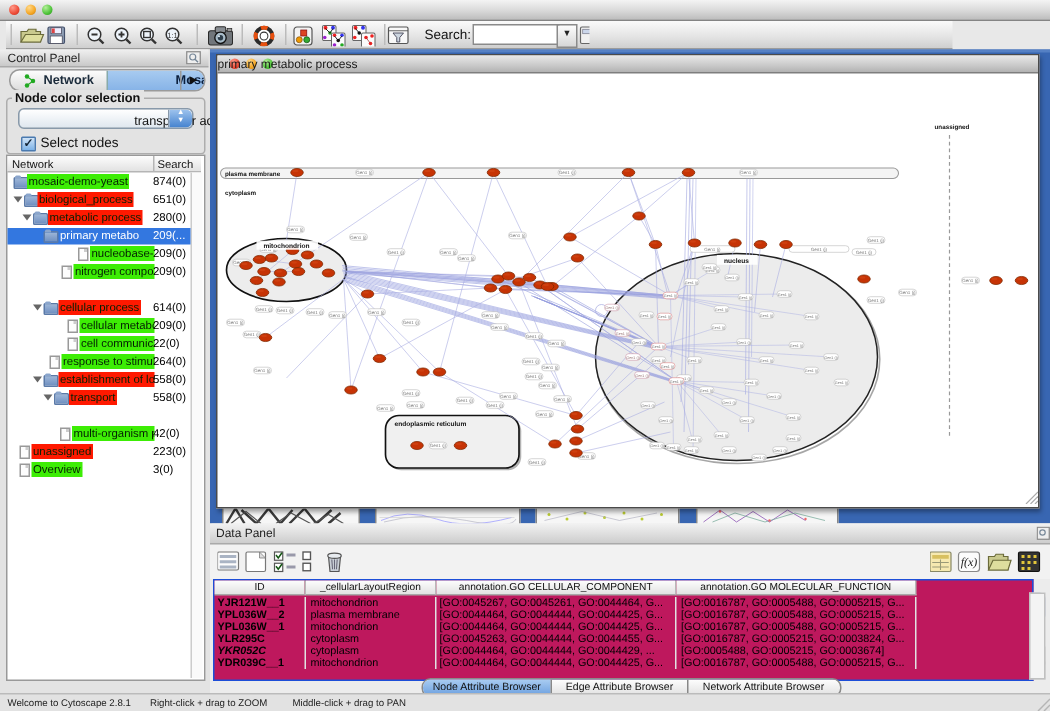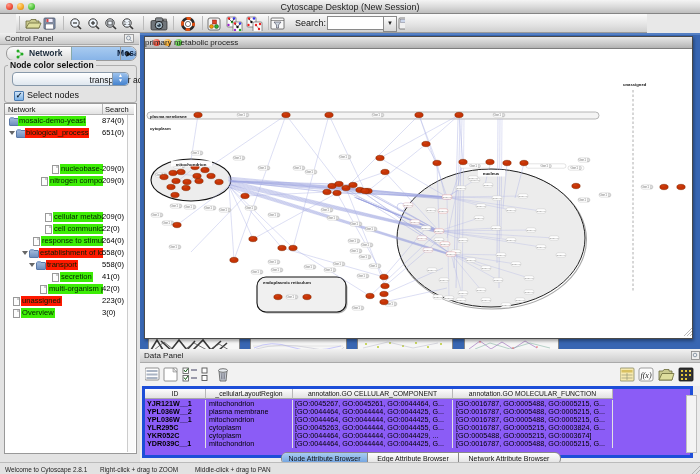--- a/index.html
+++ b/index.html
@@ -6,21 +6,21 @@
 body{width:700px;height:474px;position:relative;overflow:hidden;
   font-family:"Liberation Sans",sans-serif;background:#e8e8e8;}
 .abs{position:absolute;}
 
 #titlebar{left:0;top:0;width:700px;height:13px;
   background:linear-gradient(#f4f4f4,#d9d9d9 55%,#bdbdbd);
   border-bottom:1px solid #848484;}
 #titlebar .tl{width:7px;height:7px;border-radius:50%;top:3px;}
 #title-text{width:700px;top:2px;text-align:center;font-size:9px;color:#222;}
 
-#toolbar{left:16px;top:14px;width:631px;height:18px;
+#toolbar{left:4px;top:14px;width:631px;height:18px;
   background:linear-gradient(#fbfbfb,#e3e3e3 60%,#cfcfcf);
   border-bottom:1px solid #9b9b9b;}
 .tsep{top:2px;width:1px;height:14px;background:#bbb;}
 #search-lab{left:279px;top:4px;font-size:9px;color:#111;}
 #search-box{left:311px;top:2px;width:56px;height:12px;background:#fff;border:1px solid #8a8a8a;}
 #search-arrow{left:367px;top:2px;width:12px;height:14px;background:linear-gradient(#fdfdfd,#d6d6d6);border:1px solid #8a8a8a;font-size:6px;text-align:center;line-height:13px;color:#222;}
 
 #cpanel{left:0;top:33px;width:140px;height:429px;background:#e3e3e3;border-right:1px solid #9a9a9a;}
 #cp-head{left:0;top:0;width:139px;height:11px;background:linear-gradient(#f0f0f0,#c9c9c9);border-bottom:1px solid #aaa;}
 #cp-head span{position:absolute;left:5px;top:1px;font-size:8px;color:#222;}
@@ -62,21 +62,20 @@
 #nw-text{width:547px;top:1px;text-align:left;font-size:8px;color:#1a1a1a;}
 .tl{position:absolute;}
 </style>
 </head>
 <body>
 
 <div class="abs" id="titlebar">
  <div class="abs tl" style="left:6px;background:radial-gradient(circle at 35% 30%,#ff9a8a,#ee4b36 60%,#b33022);"></div>
  <div class="abs tl" style="left:17px;background:radial-gradient(circle at 35% 30%,#ffd98a,#f5a623 60%,#b8771a);"></div>
  <div class="abs tl" style="left:28px;background:radial-gradient(circle at 35% 30%,#b4f09a,#4ec339 60%,#2f8c22);"></div>
- <div class="abs" id="title-text">Cytoscape Desktop (New Session)</div>
 </div>
 
 <div class="abs" id="toolbar">
  <div class="abs tsep" style="left:3px"></div>
  <div class="abs tsep" style="left:47px"></div>
  <div class="abs tsep" style="left:127px"></div>
  <div class="abs tsep" style="left:157px"></div>
  <div class="abs tsep" style="left:186px"></div>
  <div class="abs tsep" style="left:252px"></div>
  <svg class="abs" style="left:9px;top:2px" width="380" height="15" viewBox="0 0 380 15">
@@ -232,29 +231,48 @@
         <span class="fold" style="left:4px"></span>
         <span class="lbl bgG" style="left:13px;max-width:83px">mosaic-demo-yeast</span>
         <span class="num">874(0)</span>
       </div>
   <div class="trow" style="top:23px">
         <span class="tri" style="left:4px"></span>
         <span class="fold" style="left:11px"></span>
         <span class="lbl bgR" style="left:20px;max-width:76px">biological_process</span>
         <span class="num">651(0)</span>
       </div>
+  <div class="trow" style="top:35px">
+        <span class="tri" style="left:10px"></span>
+        <span class="fold" style="left:17px"></span>
+        <span class="lbl bgR" style="left:27px;max-width:69px">metabolic process</span>
+        <span class="num">280(0)</span>
+      </div>
+  <div class="trow" style="top:47px">
+        <span class="tri" style="left:16px"></span>
+        <span style="position:absolute;left:0;top:0.5px;right:0;bottom:0.5px;background:#3377e0;"></span>
+        <span class="fold" style="left:24px"></span>
+        <span class="lbl" style="left:34px;color:#fff;max-width:62px">primary metabo</span>
+        <span class="num" style="color:#fff">209(...</span>
+      </div>
   <div class="trow" style="top:59px">
         <span class="file" style="left:47px"></span>
         <span class="lbl bgG" style="left:55px;max-width:41px">nucleobase-</span>
         <span class="num">209(0)</span>
       </div>
   <div class="trow" style="top:71px">
         <span class="file" style="left:36px"></span>
         <span class="lbl bgG" style="left:44px;max-width:52px">nitrogen compo</span>
         <span class="num">209(0)</span>
+      </div>
+  <div class="trow" style="top:95px">
+        <span class="tri" style="left:17px"></span>
+        <span class="fold" style="left:24px"></span>
+        <span class="lbl bgR" style="left:34px;max-width:62px">cellular process</span>
+        <span class="num">614(0)</span>
       </div>
   <div class="trow" style="top:107px">
         <span class="file" style="left:40px"></span>
         <span class="lbl bgG" style="left:48px;max-width:48px">cellular metabo</span>
         <span class="num">209(0)</span>
       </div>
   <div class="trow" style="top:119px">
         <span class="file" style="left:40px"></span>
         <span class="lbl bgG" style="left:48px;max-width:48px">cell communicat</span>
         <span class="num">22(0)</span>
@@ -268,25 +286,20 @@
         <span class="tri" style="left:17px"></span>
         <span class="fold" style="left:24px"></span>
         <span class="lbl bgR" style="left:34px;max-width:62px">establishment of lo</span>
         <span class="num">558(0)</span>
       </div>
   <div class="trow" style="top:155px">
         <span class="tri" style="left:24px"></span>
         <span class="fold" style="left:31px"></span>
         <span class="lbl bgR" style="left:41px;max-width:55px">transport</span>
         <span class="num">558(0)</span>
-      </div>
-  <div class="trow" style="top:167px">
-        <span class="file" style="left:47px"></span>
-        <span class="lbl bgG" style="left:55px;max-width:41px">secretion</span>
-        <span class="num">41(0)</span>
       </div>
   <div class="trow" style="top:179px">
         <span class="file" style="left:35px"></span>
         <span class="lbl bgG" style="left:43px;max-width:53px">multi-organism pro</span>
         <span class="num">42(0)</span>
       </div>
   <div class="trow" style="top:191px">
         <span class="file" style="left:8px"></span>
         <span class="lbl bgR" style="left:16px;max-width:80px">unassigned</span>
         <span class="num">223(0)</span>
@@ -1038,21 +1051,21 @@
         </g>
   </svg>
  </div>
  <div class="abs" style="left:0;top:0;width:560px;height:13px;background:linear-gradient(#f2f2f2,#cdcdcd);border-bottom:1px solid #aaa;">
    <span class="abs" style="left:4px;top:2px;font-size:8px;color:#222;">Data Panel</span>
    <svg class="abs" style="left:551px;top:2px" width="9" height="9">
         <rect x="0.5" y="0.5" width="8" height="8" fill="#eee" stroke="#888" stroke-width="0.8"></rect>
         <circle cx="4" cy="4" r="1.8" fill="none" stroke="#789" stroke-width="0.8"></circle>
       </svg>
  </div>
- <div class="abs" id="dp-table" style="left:2px;top:37px;width:545px;height:66px;background:#8b5cf6;border:3px solid #1d4ed8;">
+ <div class="abs" id="dp-table" style="left:2px;top:37px;width:545px;height:66px;background:#be185d;border:1px solid #1d4ed8;">
   <style>
    .th{position:absolute;top:0;height:9px;background:linear-gradient(#fdfdfd,#e2e2e2);border-right:1px solid #b8b8b8;border-bottom:1px solid #a8a8a8;font-size:6.8px;text-align:center;color:#111;line-height:9px;overflow:hidden;}
    .td{position:absolute;height:8px;font-size:7.2px;line-height:8px;color:#000;white-space:nowrap;overflow:hidden;border-right:1px solid #e2e2e2;}
    .idc{font-weight:bold;}
   </style>
   <div class="th" style="left:0;width:60px;">ID</div>
   <div class="th" style="left:61px;width:86px;">_cellularLayoutRegion</div>
   <div class="th" style="left:148px;width:159px;">annotation.GO CELLULAR_COMPONENT</div>
   <div class="th" style="left:308px;width:159px;">annotation.GO MOLECULAR_FUNCTION</div>
   <div class="td idc" style="left:2px;top:11px;width:58px;">YJR121W__1</div>
@@ -1064,21 +1077,21 @@
       <div class="td" style="left:150px;top:19px;width:157px;">[GO:0044464, GO:0044444, GO:0044425, G...</div>
       <div class="td" style="left:311px;top:19px;width:156px;">[GO:0016787, GO:0005488, GO:0005215, G...</div>
   <div class="td idc" style="left:2px;top:27px;width:58px;">YPL036W__1</div>
       <div class="td" style="left:64px;top:27px;width:83px;">mitochondrion</div>
       <div class="td" style="left:150px;top:27px;width:157px;">[GO:0044464, GO:0044444, GO:0044425, G...</div>
       <div class="td" style="left:311px;top:27px;width:156px;">[GO:0016787, GO:0005488, GO:0005215, G...</div>
   <div class="td idc" style="left:2px;top:35px;width:58px;">YLR295C</div>
       <div class="td" style="left:64px;top:35px;width:83px;">cytoplasm</div>
       <div class="td" style="left:150px;top:35px;width:157px;">[GO:0045263, GO:0044444, GO:0044455, G...</div>
       <div class="td" style="left:311px;top:35px;width:156px;">[GO:0016787, GO:0005215, GO:0003824, G...</div>
-  <div class="td idc" style="left:2px;top:43px;width:58px;">YKR052C</div>
+  <div class="td idc" style="left:2px;top:43px;width:58px;font-style:italic;">YKR052C</div>
       <div class="td" style="left:64px;top:43px;width:83px;">cytoplasm</div>
       <div class="td" style="left:150px;top:43px;width:157px;">[GO:0044464, GO:0044444, GO:0044429, ...</div>
       <div class="td" style="left:311px;top:43px;width:156px;">[GO:0005488, GO:0005215, GO:0003674]</div>
   <div class="td idc" style="left:2px;top:51px;width:58px;">YDR039C__1</div>
       <div class="td" style="left:64px;top:51px;width:83px;">mitochondrion</div>
       <div class="td" style="left:150px;top:51px;width:157px;">[GO:0044464, GO:0044444, GO:0044425, G...</div>
       <div class="td" style="left:311px;top:51px;width:156px;">[GO:0016787, GO:0005488, GO:0005215, G...</div>
  </div>
  <div class="abs" style="left:546px;top:46px;width:9px;height:17px;border:1px solid #8899bb;border-radius:4px;background:linear-gradient(90deg,#9fc0e8,#5588cc 60%,#7aa8dd);"></div>
  <div class="abs" style="left:546px;top:82px;width:9px;height:10px;background:linear-gradient(#fafafa,#d8d8d8);border:1px solid #aaa;font-size:5px;text-align:center;line-height:10px;color:#333;">▲</div>

